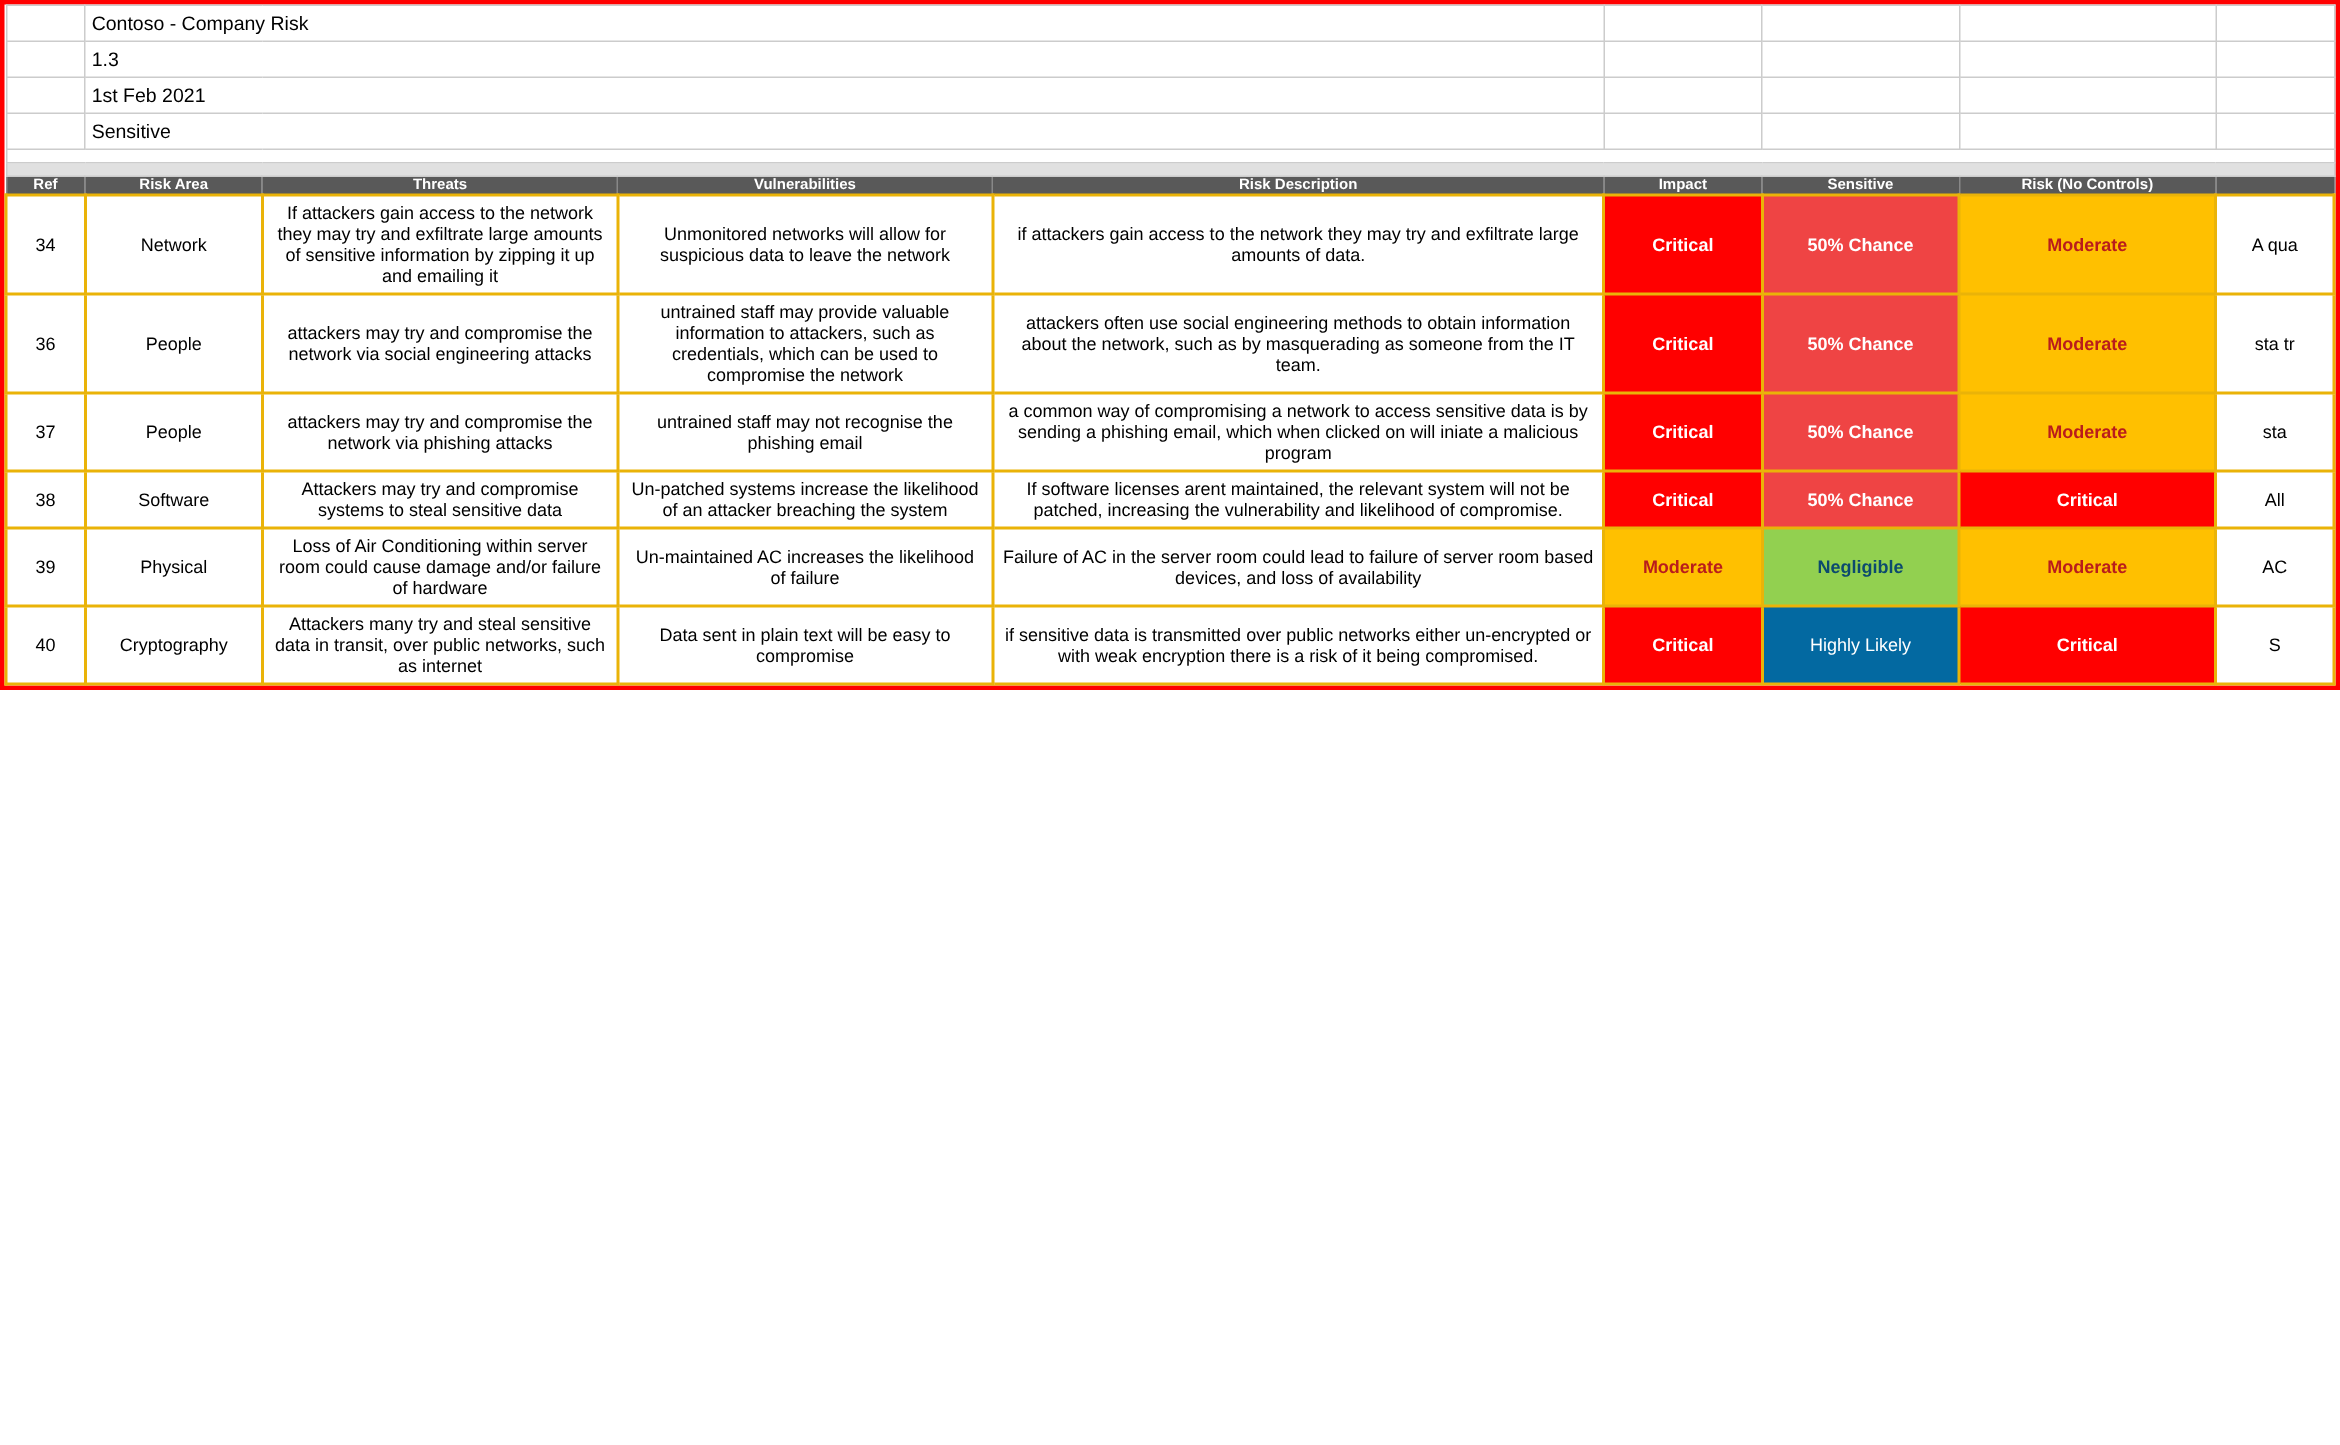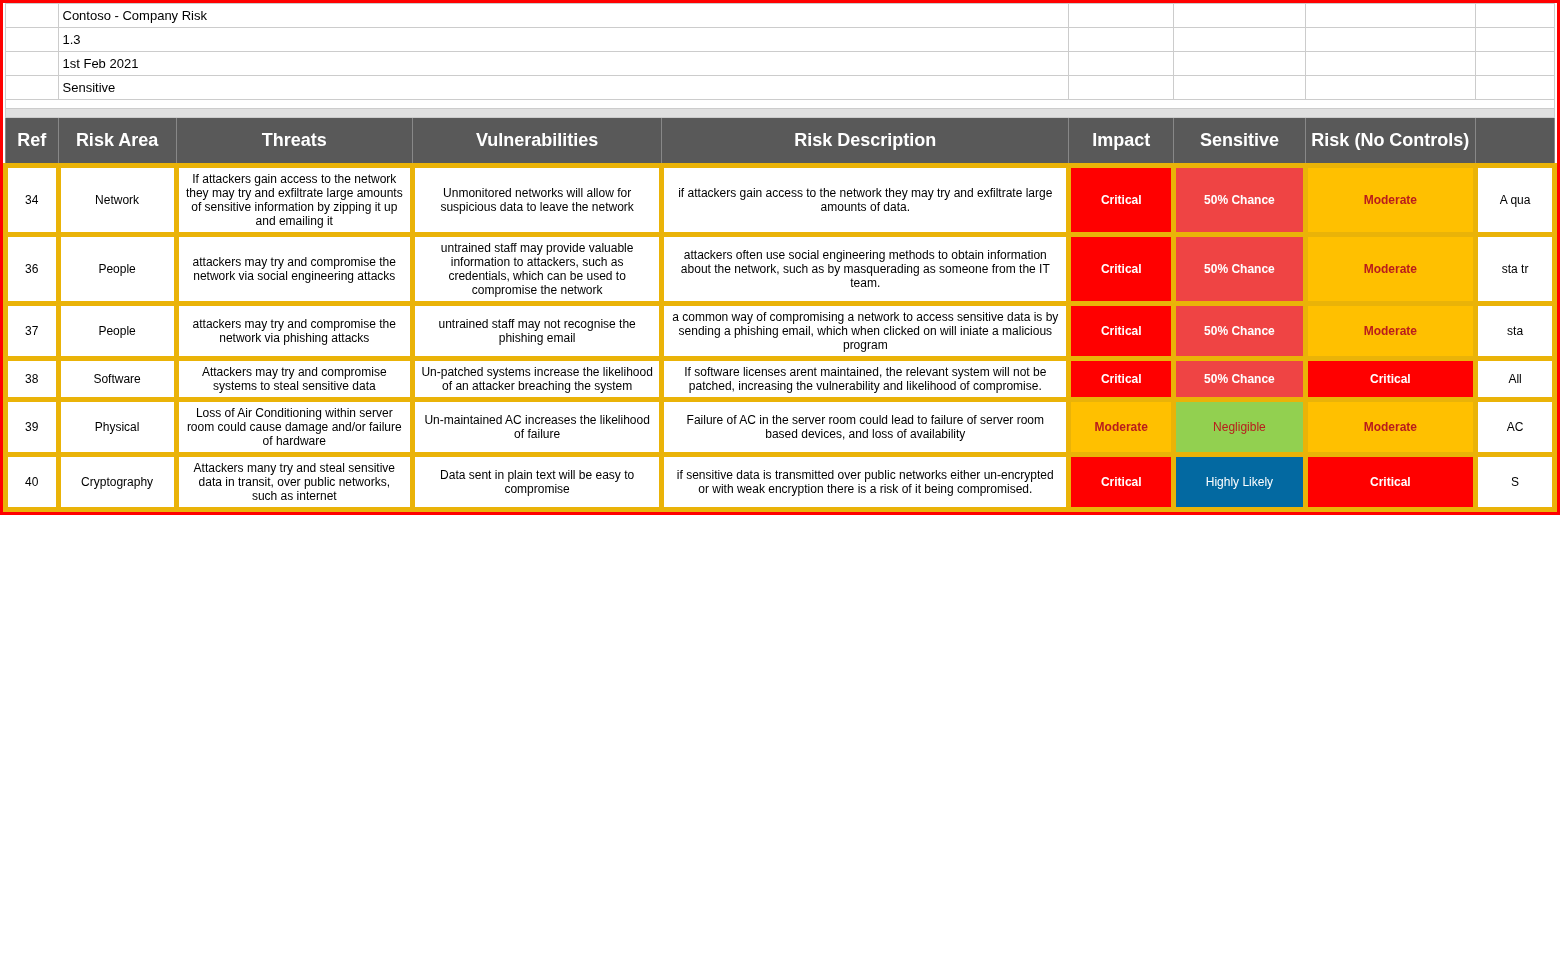--- a/index.html
+++ b/index.html
@@ -43,36 +43,36 @@
     .meta-value {
       text-align: left;
       font-size: 13px;
       padding-left: 4px;
     }
     
     .col-header th {
       background: #595959;
       color: #fff;
       font-weight: bold;
-      font-size: 18px;
+      font-size: 10px;
       border: 1px solid #888;
-      padding: 12px 4px;
+      padding: 0 4px;
       vertical-align: middle;
     }
     
     .data-row td {
-      border: 5px solid #eab308;
+      border: 2px solid #eab308;
       vertical-align: middle;
       text-align: center;
       font-size: 12px;
     }
     
     .critical { background-color: #ff0000; color: #fff; font-weight: bold; }
     .moderate { background-color: #ffc000; color: #b91c1c; font-weight: bold; }
-    .negligible { background-color: #92d050; color: #b91c1c; font-weight: normal; }
+    .negligible { background-color: #92d050; color: #0c4a6e; font-weight: bold; }
     .highly-likely { background-color: #0369a1; color: #fff; font-weight: normal; }
     .chance50 { background-color: #ef4444; color: #fff; font-weight: bold; }
 
     .col-ref { width: 40px; }
     .col-area { width: 90px; }
     .col-threat { width: 180px; }
     .col-vuln { width: 190px; }
     .col-desc { width: 310px; }
     .col-impact { width: 80px; }
     .col-likelihood { width: 100px; }

